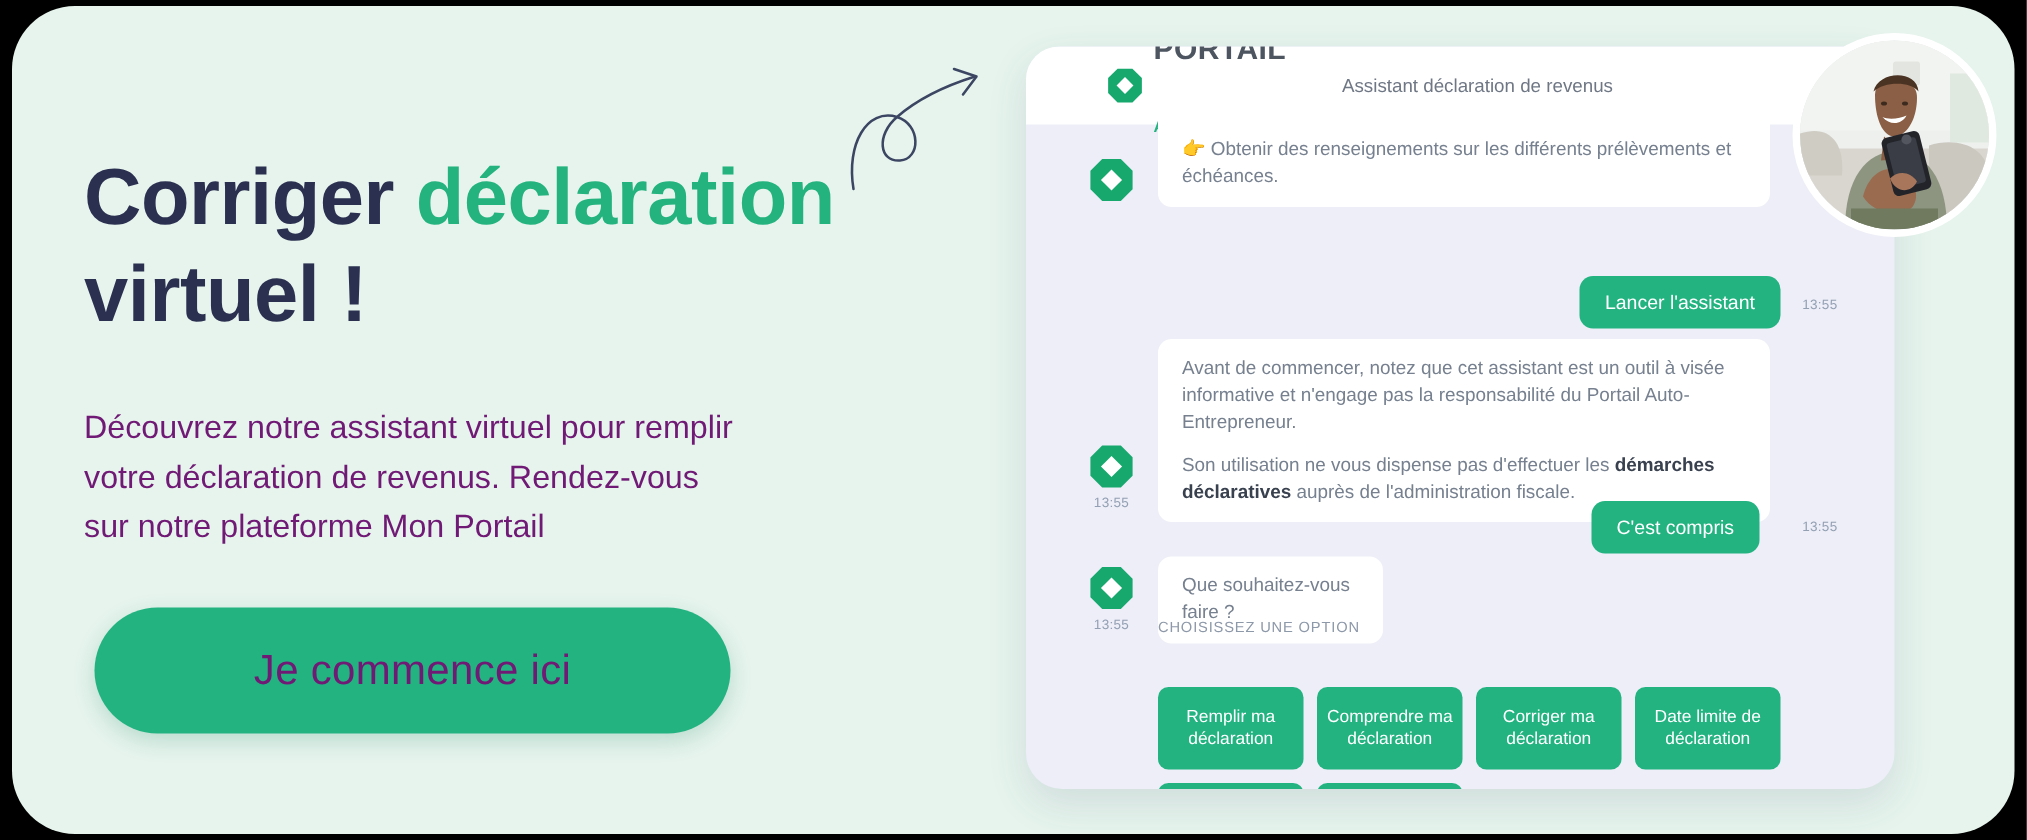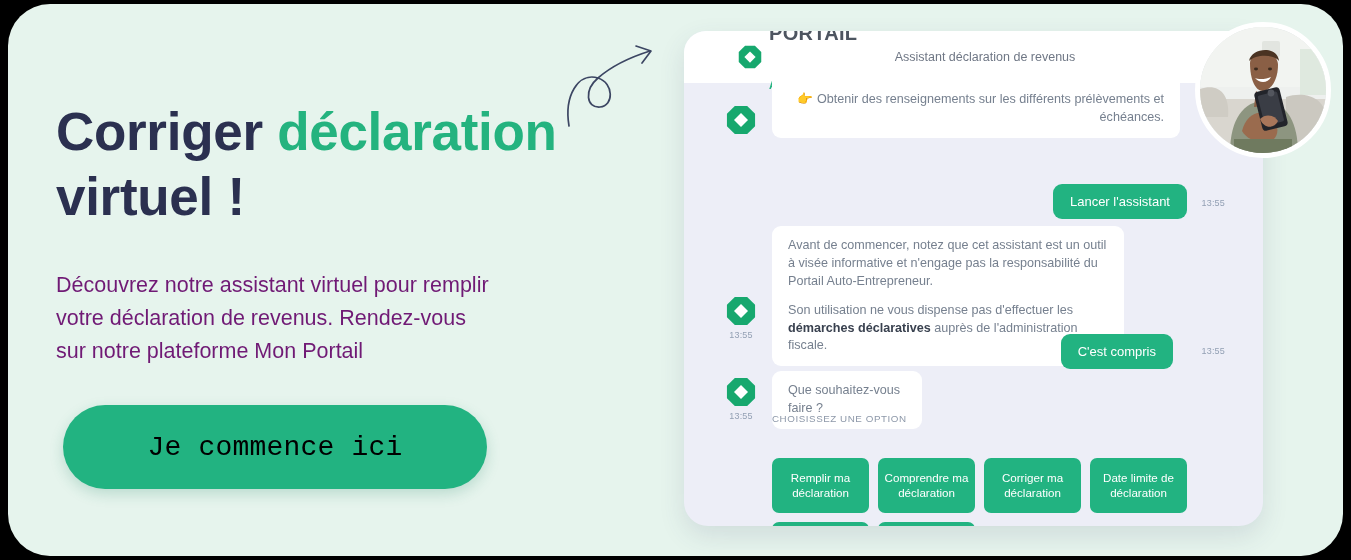--- a/index.html
+++ b/index.html
@@ -43,22 +43,22 @@
     color: #701a75;
   }
   .subcopy .ln { display: block; }
   .cta-btn {
     position: absolute;
     left: 55px; top: 401px;
     width: 424px; height: 84px;
     background: #22b381;
     border: none;
     border-radius: 42px;
-    color: #000000;
-    font-family: Liberation Mono, monospace;
+    color: #701a75;
+    font-family: Liberation Sans, sans-serif;
     font-size: 28px;
     letter-spacing: 0.2px;
     cursor: pointer;
     box-shadow: 0 5px 14px rgba(34,130,100,0.22);
   }
   
   .doodle {
     position: absolute;
     left: 548px; top: 30px;
     width: 110px; height: 100px;
@@ -220,36 +220,36 @@
       </div>
 
       <div class="chat-body">
 
         <div class="bot-avatar" style="left:40px; top:22px;">
           <svg class="oct" viewBox="0 0 32 32">
             <polygon points="9.4,1 22.6,1 31,9.4 31,22.6 22.6,31 9.4,31 1,22.6 1,9.4" fill="#17a86e"></polygon>
             <polygon points="16,8.5 23.5,16 16,23.5 8.5,16" fill="#ffffff"></polygon>
           </svg>
         </div>
-        <div class="bubble-bot" style="left:88px; top:-6px; width:408px; border-radius:0 0 9px 9px; padding-top:14px;text-align:right;">
+        <div class="bubble-bot" style="left:88px; top:-6px; width:408px; border-radius:0 0 9px 9px; padding-top:14px;">
           <p><span class="emoji-hand">👉</span>
             <span>Obtenir des renseignements sur les différents prélèvements et échéances.</span></p>
         </div>
 
         <div class="bubble-user" style="right:76px; top:101px;">Lancer l'assistant</div>
         <div class="stamp-right" style="right:38px; top:115px;">13:55</div>
 
         <div class="bot-avatar" style="left:40px; top:213px;">
           <svg class="oct" viewBox="0 0 32 32">
             <polygon points="9.4,1 22.6,1 31,9.4 31,22.6 22.6,31 9.4,31 1,22.6 1,9.4" fill="#17a86e"></polygon>
             <polygon points="16,8.5 23.5,16 16,23.5 8.5,16" fill="#ffffff"></polygon>
           </svg>
           <span class="stamp-under">13:55</span>
         </div>
-        <div class="bubble-bot" style="left:88px; top:143px; width:352px;">
+        <div class="bubble-bot" style="left:88px; top:143px; width:408px;">
           <p>Avant de commencer, notez que cet assistant est un outil à visée informative et n'engage pas la responsabilité du Portail Auto-Entrepreneur.</p>
           <p><span>Son utilisation ne vous dispense pas d'effectuer les </span><b>démarches déclaratives</b><span> auprès de l'administration fiscale.</span></p>
         </div>
 
         <div class="bubble-user" style="right:90px; top:251px;">C'est compris</div>
         <div class="stamp-right" style="right:38px; top:263px;">13:55</div>
 
         <div class="bot-avatar" style="left:40px; top:294px;">
           <svg class="oct" viewBox="0 0 32 32">
             <polygon points="9.4,1 22.6,1 31,9.4 31,22.6 22.6,31 9.4,31 1,22.6 1,9.4" fill="#17a86e"></polygon>

